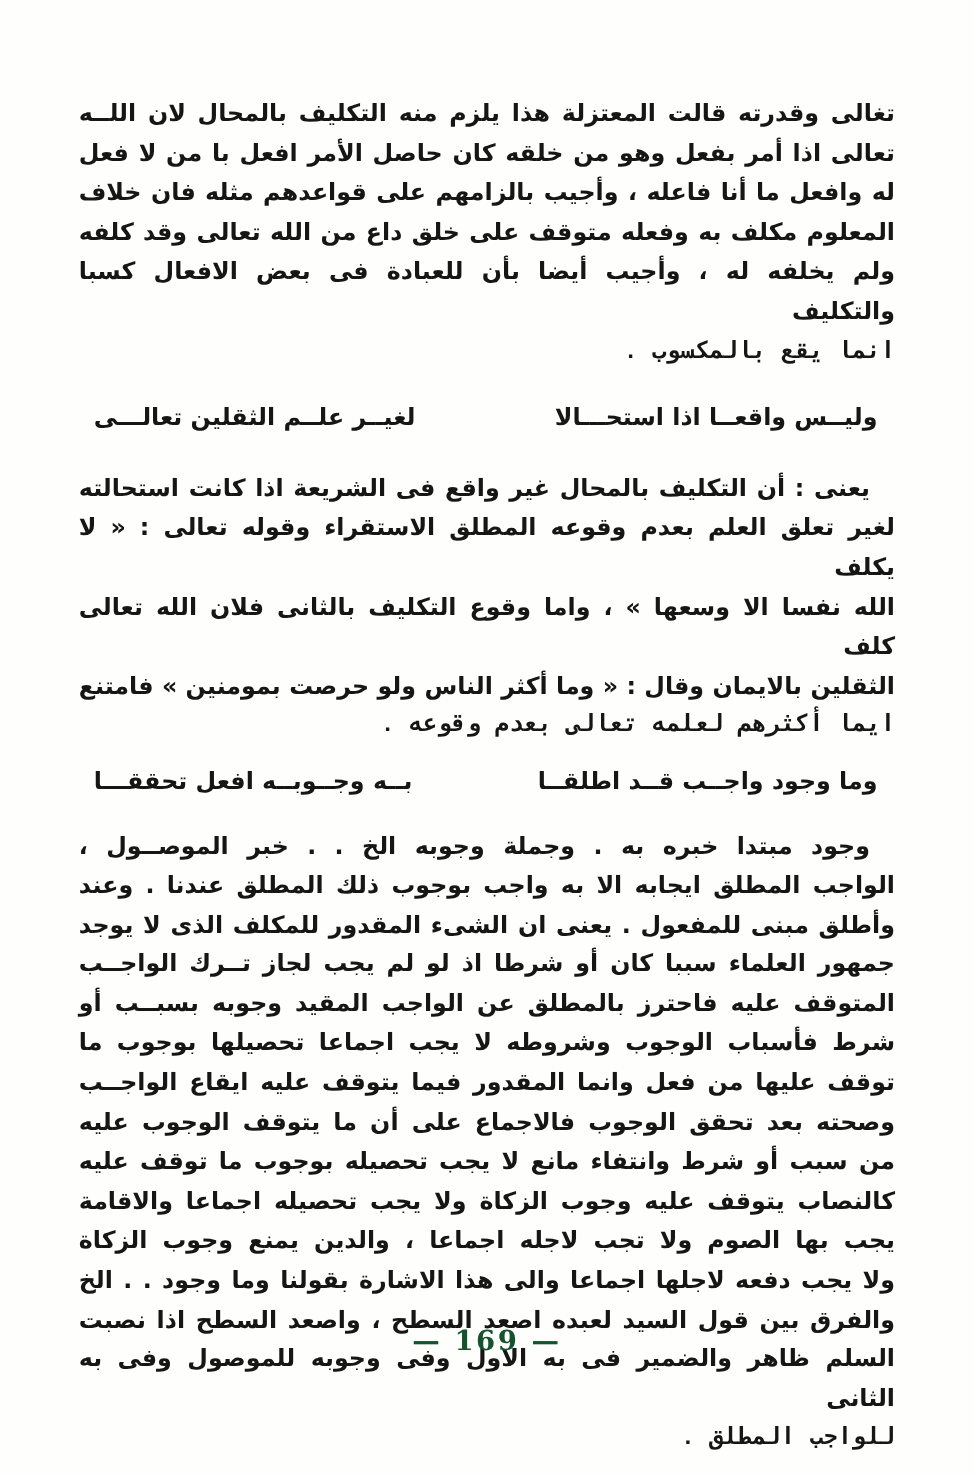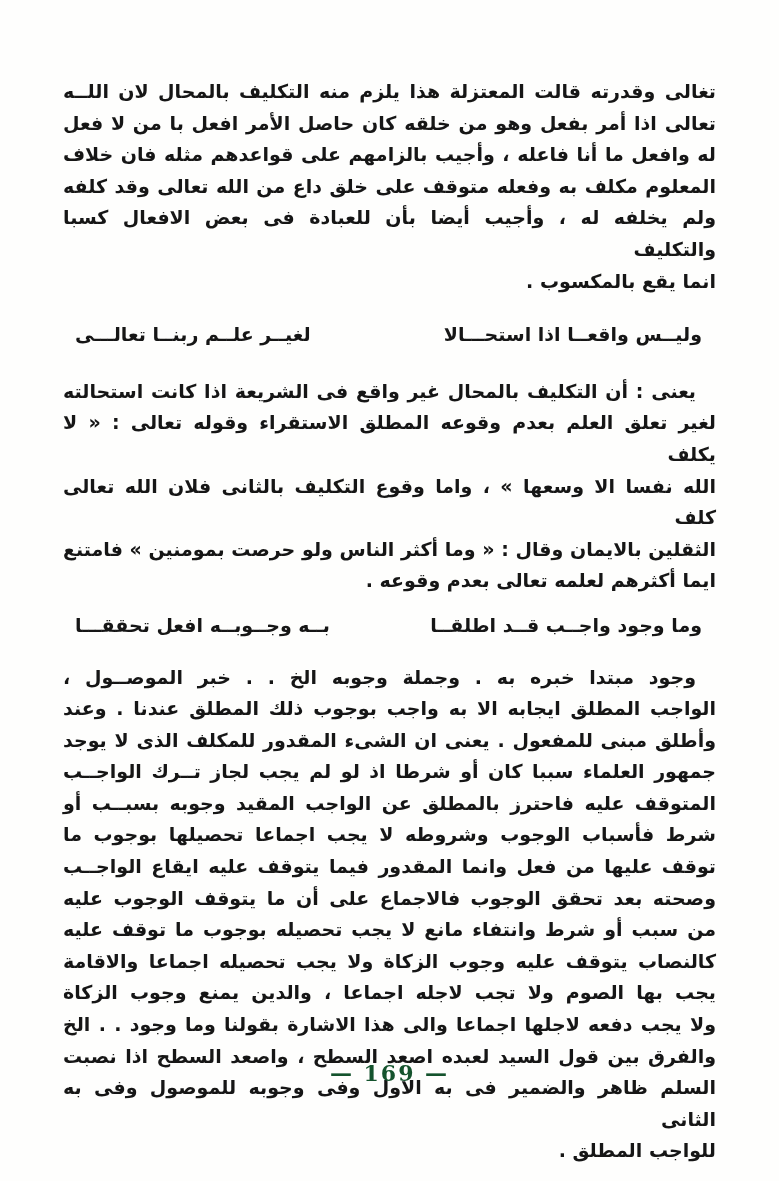--- a/index.html
+++ b/index.html
@@ -27,20 +27,21 @@
     color: #161616;
   }
   .para { margin: 0; padding: 0; }
   .line {
     line-height: 31.6px;
     text-align: justify;
     text-align-last: justify;
   }
   .line.last {
     text-align-last: right;
+    font-family: Liberation Mono, monospace;
   }
   .line.indent {
     padding-right: 20px;
   }
   .verse {
     display: flex;
     justify-content: space-between;
     line-height: 31.6px;
     padding: 0 14px 0 12px;
   }
@@ -75,21 +76,21 @@
       <div class="line">تغالى وقدرته قالت المعتزلة هذا يلزم منه التكليف بالمحال لان اللــه</div>
       <div class="line">تعالى اذا أمر بفعل وهو من خلقه كان حاصل الأمر افعل با من لا فعل</div>
       <div class="line">له وافعل ما أنا فاعله ، وأجيب بالزامهم على قواعدهم مثله فان خلاف</div>
       <div class="line">المعلوم مكلف به وفعله متوقف على خلق داع من الله تعالى وقد كلفه</div>
       <div class="line">ولم يخلفه له ، وأجيب أيضا بأن للعبادة فى بعض الافعال كسبا والتكليف</div>
       <div class="line last">انما يقع بالمكسوب .</div>
     </div>
 
     <div class="verse verse-1">
       <span class="hemistich">وليــس واقعــا اذا استحـــالا</span>
-      <span class="hemistich">لغيــر علــم ربنــا تعالـــى</span>
+      <span class="hemistich">لغيــر علــم الثقلين تعالـــى</span>
     </div>
 
     <div class="para para-2">
       <div class="line indent">يعنى : أن التكليف بالمحال غير واقع فى الشريعة اذا كانت استحالته</div>
       <div class="line">لغير تعلق العلم بعدم وقوعه المطلق الاستقراء وقوله تعالى : « لا يكلف</div>
       <div class="line">الله نفسا الا وسعها » ، واما وقوع التكليف بالثانى فلان الله تعالى كلف</div>
       <div class="line">الثقلين بالايمان وقال : « وما أكثر الناس ولو حرصت بمومنين » فامتنع</div>
       <div class="line last">ايما أكثرهم لعلمه تعالى بعدم وقوعه .</div>
     </div>
 

